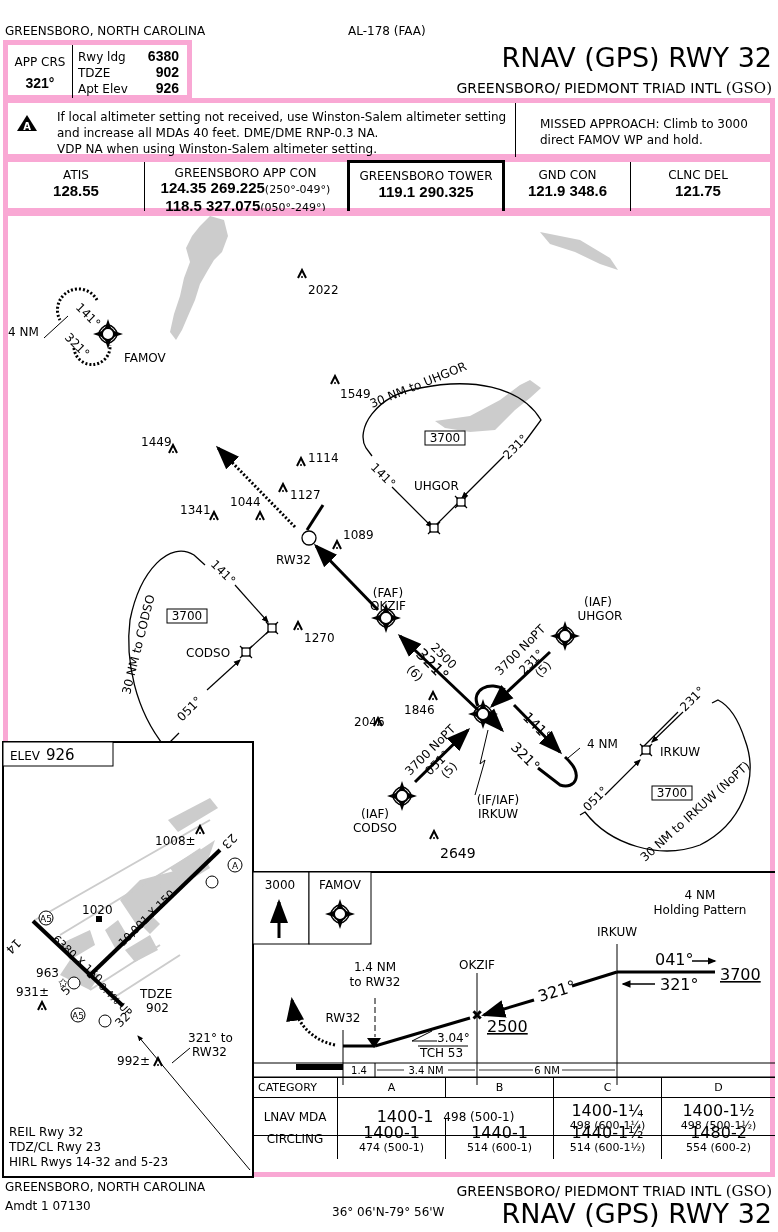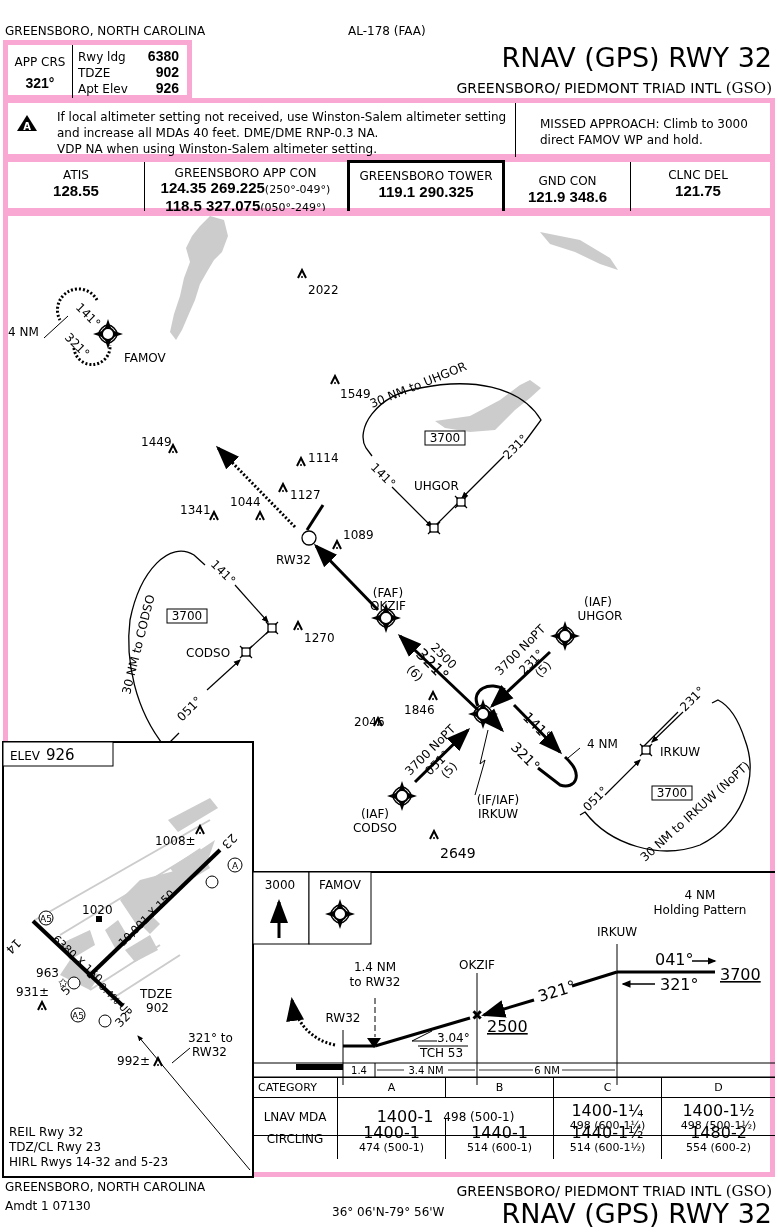--- a/index.html
+++ b/index.html
@@ -68,21 +68,21 @@
   <div class="abs c" style="left:136px;top:0;width:203px;height:48px;">
     <div style="font-size:12px;margin-top:4px;">GREENSBORO APP CON</div>
     <div style="line-height:16px;"><span class="bold" style="font-size:15px;">124.35  269.225</span><span style="font-size:11px;">(250°-049°)</span></div>
     <div style="line-height:16px;"><span class="bold" style="font-size:15px;">118.5  327.075</span><span style="font-size:11px;">(050°-249°)</span></div>
   </div>
   <div class="abs c" style="left:339px;top:-2px;width:158px;height:56px;border:3px solid #000;box-sizing:border-box;">
     <div style="font-size:12px;margin-top:6px;">GREENSBORO TOWER</div>
     <div class="bold" style="font-size:15px;">119.1  290.325</div>
   </div>
   <div class="abs c" style="left:497px;top:0;width:125px;height:52px;border-right:1px solid #000;">
-    <div style="font-size:12px;margin-top:12px;">GND CON</div>
+    <div style="font-size:12px;margin-top:6px;">GND CON</div>
     <div class="bold" style="font-size:15px;">121.9  348.6</div>
   </div>
   <div class="abs c" style="left:609px;top:0;width:162px;height:52px;">
     <div style="font-size:12px;margin-top:6px;">CLNC DEL</div>
     <div class="bold" style="font-size:15px;">121.75</div>
   </div>
 </div>
 
 <div class="box" style="left:3px;top:211px;width:772px;height:966px;"></div>
 

